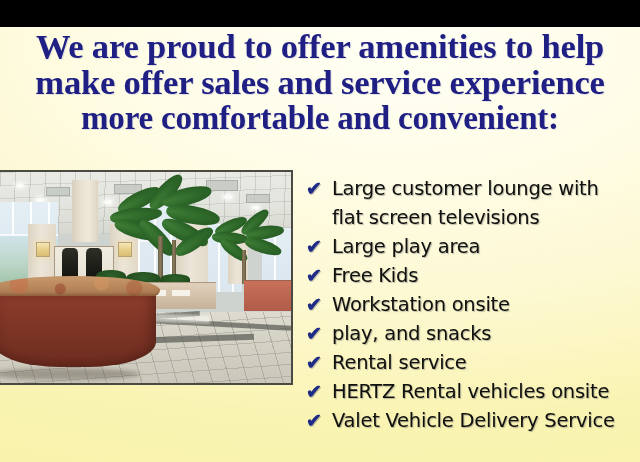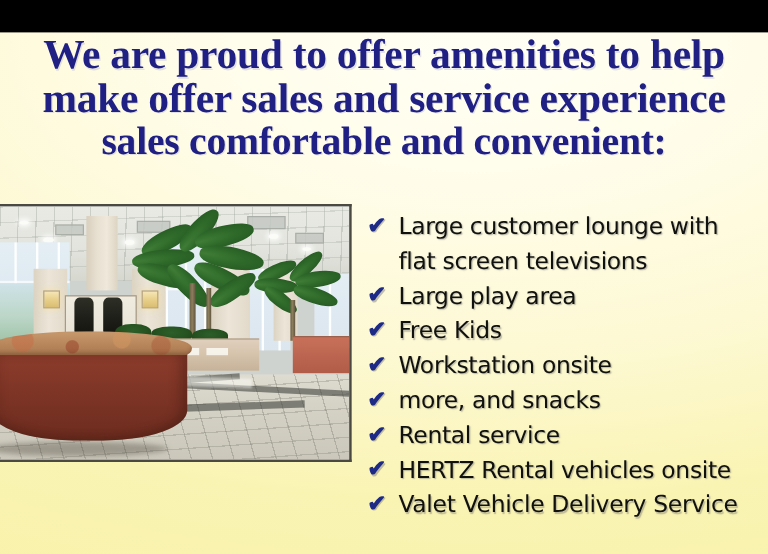--- a/index.html
+++ b/index.html
@@ -278,21 +278,21 @@
 </head>
 <body>
 
 <div class="slide">
 
   <div class="topbar"></div>
 
   <div class="headline">
     <span class="hl-line hl-1">We are proud to offer amenities to help</span>
     <span class="hl-line hl-2">make offer sales and service experience</span>
-    <span class="hl-line hl-3">sales comfortable and convenient:</span>
+    <span class="hl-line hl-3">more comfortable and convenient:</span>
   </div>
 
   <div class="photo-frame">
     <div class="photo">
 
       <div class="ph-ceiling"></div>
       <div class="ph-ceil-grid"></div>
       <div class="ph-light" style="left:36px;  top:26px; width:9px;  height:4px;"></div>
       <div class="ph-light" style="left:16px;  top:12px; width:8px;  height:3px;"></div>
       <div class="ph-light" style="left:104px; top:28px; width:8px;  height:4px;"></div>
@@ -402,21 +402,21 @@
       <span class="btext">Free Kids</span>
     </div>
 
     <div class="bullet-row">
       <span class="check">✔</span>
       <span class="btext">Workstation onsite</span>
     </div>
 
     <div class="bullet-row">
       <span class="check">✔</span>
-      <span class="btext"><span class="cont">more, and snacks</span></span>
+      <span class="btext"><span class="cont">play, and snacks</span></span>
     </div>
 
     <div class="bullet-row">
       <span class="check">✔</span>
       <span class="btext">Rental service</span>
     </div>
 
     <div class="bullet-row">
       <span class="check">✔</span>
       <span class="btext">HERTZ Rental vehicles onsite</span>

